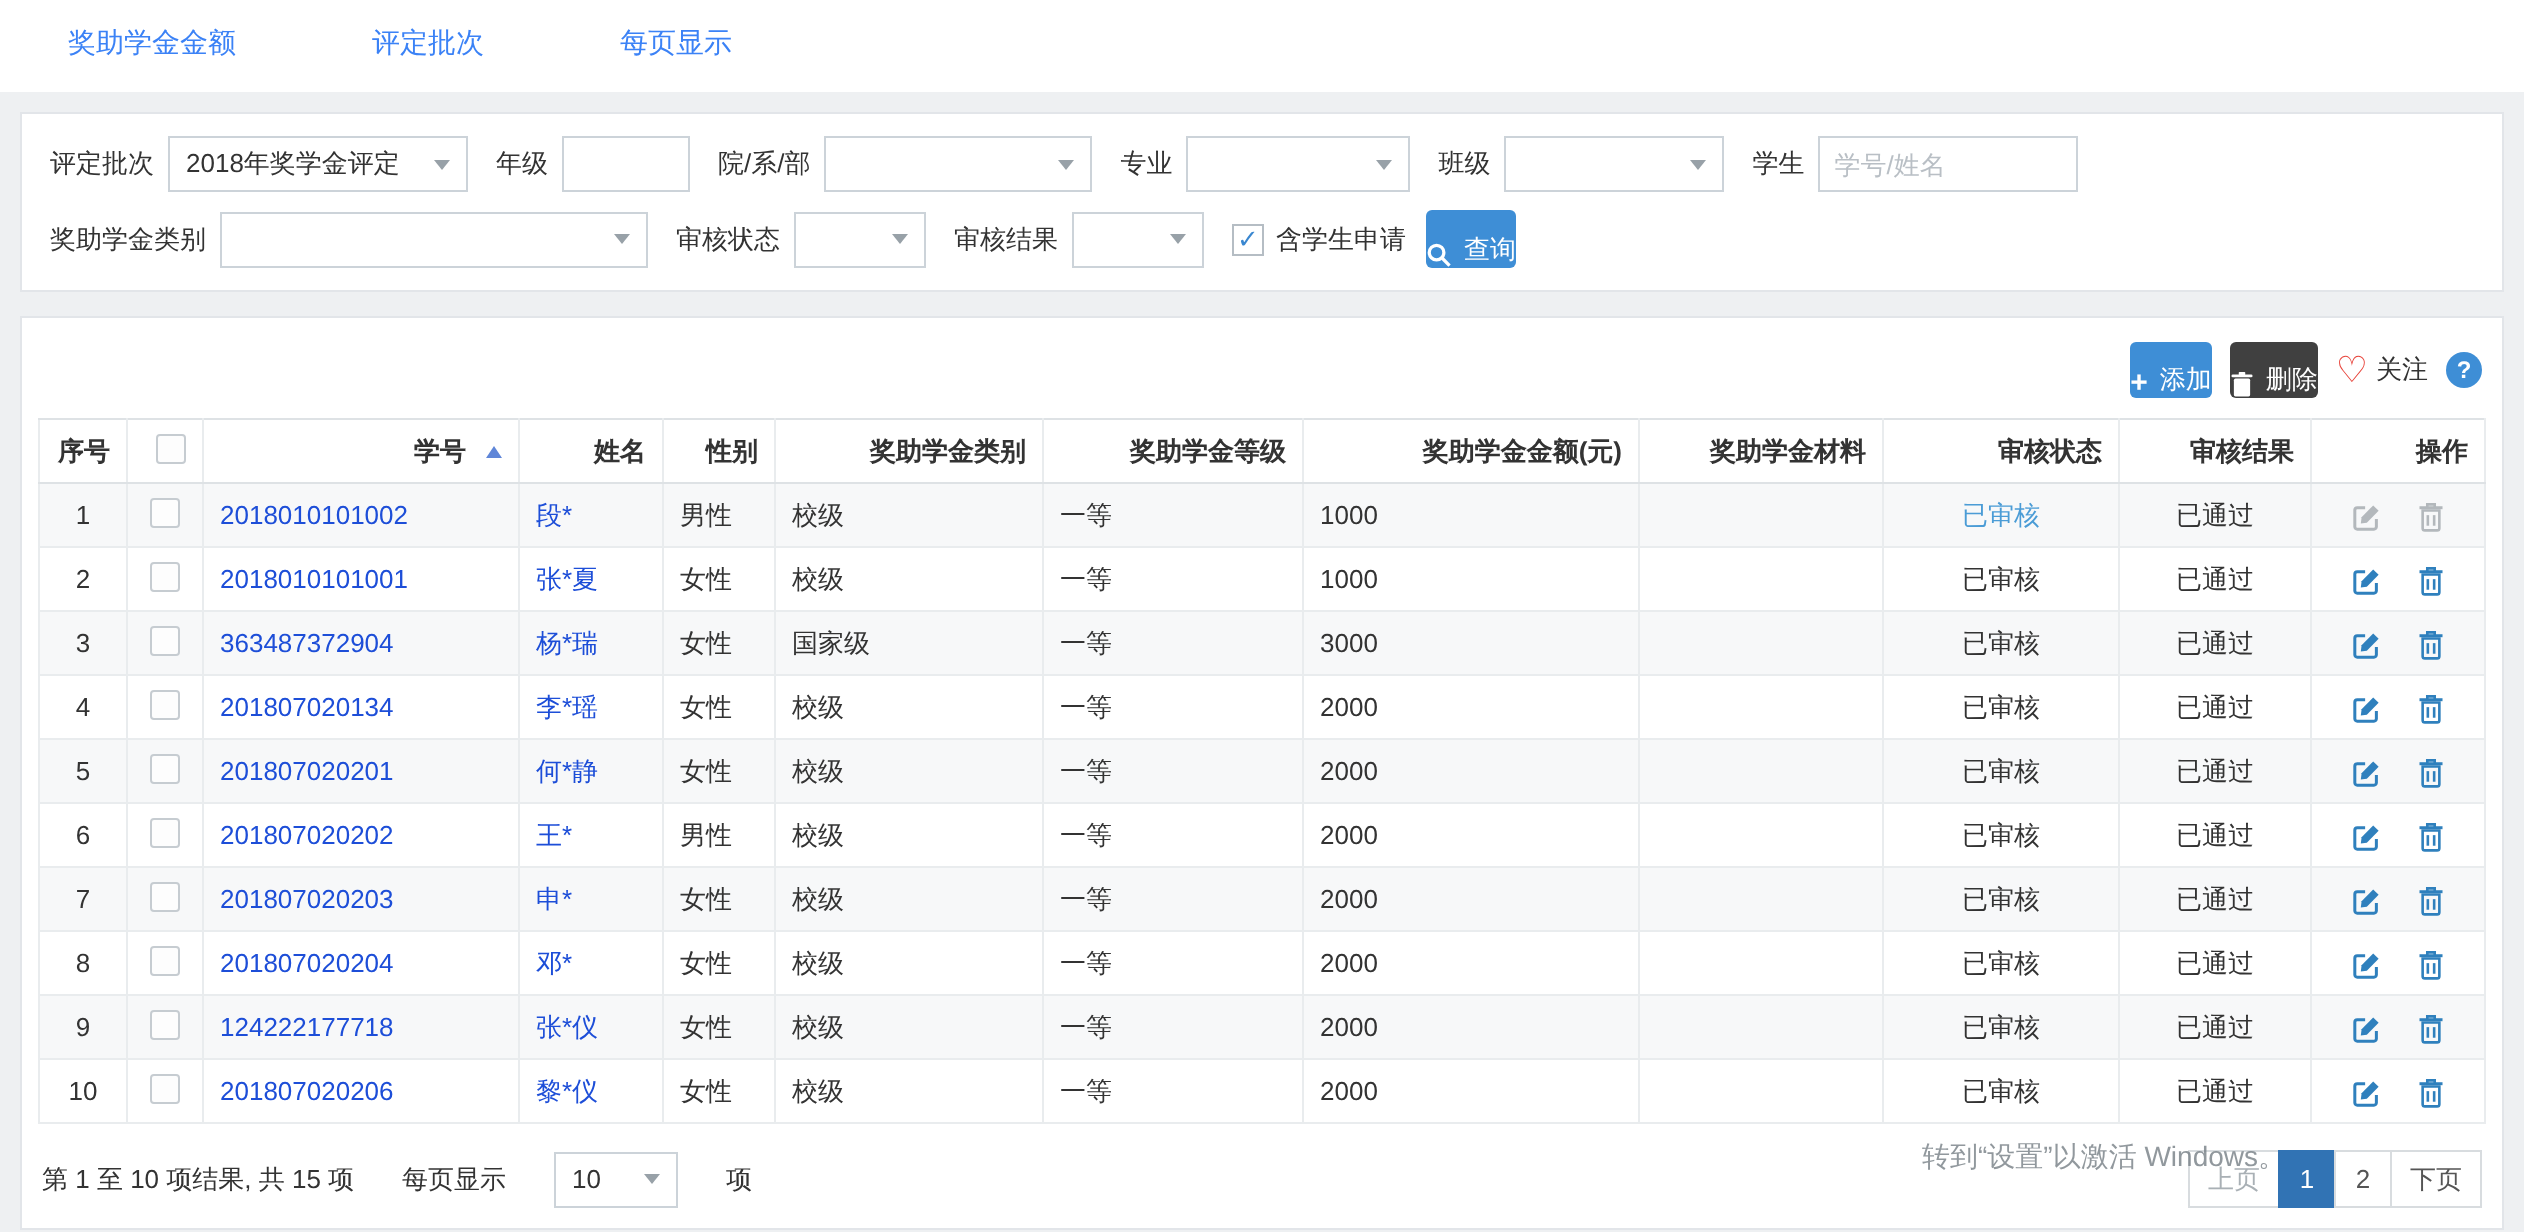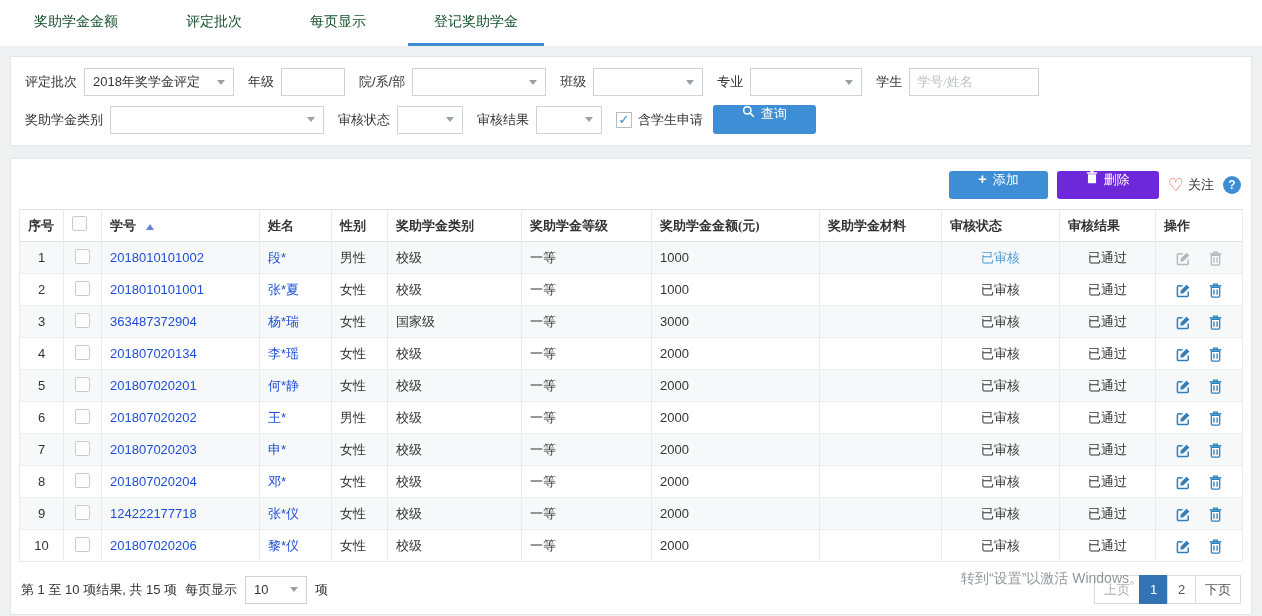--- a/index.html
+++ b/index.html
@@ -5,74 +5,73 @@
   * { box-sizing: border-box; }
   html,body { margin:0; padding:0; }
   body {
     width:1262px; height:616px; overflow:hidden; position:relative;
     background:#eef0f2;
     font-family:"Liberation Sans","DejaVu Sans",sans-serif;
     font-size:13px; color:#333;
   }
   
   .tabbar { background:#fff; height:46px; display:flex; align-items:stretch; padding-left:8px; }
-  .tab { padding:12px 26px; display:flex; align-items:center; font-size:14px; color:#14532d; cursor:pointer; margin-right:16px; border-bottom:3px solid transparent; }
+  .tab { padding:12px 26px; display:flex; align-items:center; font-size:14px; color:#3b82f6; cursor:pointer; margin-right:16px; border-bottom:3px solid transparent; }
   .tab.active { border-bottom-color:#3d8dd5; }
   
   .filter-panel { margin:10px 10px 12px; background:#fff; border:1px solid #e2e5e9; padding:11px 14px; display:flex; flex-direction:column; gap:9px; }
   .frow { display:flex; align-items:center; }
   .grp { display:flex; align-items:center; margin-right:14px; }
   .lbl { white-space:nowrap; margin-right:7px; }
   .sel { height:28px; border:1px solid #ccd3d9; background:#fff; display:inline-flex; align-items:center; justify-content:space-between; padding:0 8px; color:#333; cursor:pointer; }
   .caret { width:0; height:0; border-left:4px solid transparent; border-right:4px solid transparent; border-top:5px solid #98a1a8; margin-left:8px; flex:0 0 auto; }
-  .inp { height:28px; border:1px solid #ccd3d9; padding:0 7px; font-size:13px; color:#333; font-family:Liberation Serif, serif; }
+  .inp { height:28px; border:1px solid #ccd3d9; padding:0 7px; font-size:13px; color:#333; font-family:Liberation Sans, sans-serif; }
   .inp::placeholder { color:#b9bfc5; }
   .cb-box { width:16px; height:16px; border:1px solid #b5bdc4; background:#fff; display:inline-flex; align-items:center; justify-content:center; margin-right:6px; cursor:pointer; }
   .cb-box .tick { color:#3a87d0; font-size:13px; font-weight:bold; line-height:1; }
-  .btn { border:none; border-radius:3px; color:#fff; height:29px; padding:0 29px; font-size:13px; display:inline-flex; align-items:flex-start; gap:6px; cursor:pointer; font-family:inherit; }
+  .btn { border:none; border-radius:3px; color:#fff; height:29px; padding:0 0; font-size:13px; display:inline-flex; align-items:flex-end; gap:6px; cursor:pointer; font-family:inherit; }
   .btn-blue { background:#3e8ed6; }
-  .btn-orange { background:#6d28d9;font-family:Liberation Serif, serif; }
+  .btn-orange { background:#404040;font-family:Liberation Serif, serif; }
   
   .table-panel { margin:0 10px; background:#fff; border:1px solid #e2e5e9; padding:8px 8px 8px; position:relative; }
   .actionbar { display:flex; justify-content:flex-end; align-items:center; gap:9px; padding:4px 2px 10px; }
   .follow { display:inline-flex; align-items:center; gap:4px; cursor:pointer; }
   .heart { color:#e8453c; font-size:18px; line-height:1; }
   .help { width:18px; height:18px; border-radius:50%; background:#3e8ed6; color:#fff; font-size:12px; font-weight:bold; display:inline-flex; align-items:center; justify-content:center; cursor:pointer; }
   table { width:100%; border-collapse:collapse; table-layout:fixed; font-size:13px; }
   th,td { border:1px solid #e9ecee; height:32px; padding:0 8px; white-space:nowrap; overflow:hidden; }
-  thead th { font-weight:bold; text-align:left; border-top:1px solid #dee2e5; border-bottom:1px solid #dee2e5; background:#fff; position:relative;font-family:Liberation Serif, serif; }
+  thead th { font-weight:bold; text-align:right; border-top:1px solid #dee2e5; border-bottom:1px solid #dee2e5; background:#fff; position:relative; }
   tbody tr:nth-child(odd) { background:#f7f8f9; }
   td.c-no, td.c-status, td.c-result, td.c-ops, td.c-cb { text-align:center; }
   .lnk { color:#1d4ed8; text-decoration:none; cursor:pointer; }
   .row-cb { width:15px; height:15px; border:1px solid #c6ccd1; background:#fdfdfd; display:inline-block; border-radius:2px; cursor:pointer; }
   .sort-up { display:inline-block; width:0; height:0; border-left:4px solid transparent; border-right:4px solid transparent; border-bottom:6px solid #5f86d8; margin-left:10px; vertical-align:middle; }
   .op { display:inline-flex; color:#2f80bd; cursor:pointer; margin:0 7px; vertical-align:middle; }
   .op.muted { color:#b3b8bc; }
   td.c-status.as-link { color:#4b9cd6; }
   
   .tfoot { display:flex; justify-content:space-between; align-items:center; padding:13px 2px 2px; }
-  .sumwrap { display:flex; align-items:center; gap:8px; }
+  .sumwrap { display:flex; align-items:center; gap:24px; }
   .pager { display:flex;justify-content:flex-end; }
   .pg { min-width:29px; height:29px; border:1px solid #d8dcdf; background:#fff; display:inline-flex; align-items:center; justify-content:center; padding:0 9px; margin-left:-1px; color:#555; cursor:pointer; }
   .pg.prev { color:#a9b0b5; }
   .pg.active { background:#3173b4; border-color:#3173b4; color:#fff; }
   
   .wm { position:absolute; left:961px; top:567px; z-index:60; pointer-events:none; color:rgba(118,126,133,0.62); }
   .wm1 { font-size:23px; letter-spacing:0.5px; }
   .wm2 { font-size:14px; margin-top:3px; color:rgba(118,126,133,0.8); }
   svg { display:block; }
 </style>
 </head>
 <body>
 
 <div class="tabbar">
   <div class="tab">奖助学金金额</div>
   <div class="tab">评定批次</div>
   <div class="tab">每页显示</div>
-  <div class="tab active">登记奖助学金</div>
 </div>
 
 <div class="filter-panel">
   <div class="frow">
     <div class="grp">
       <span class="lbl">评定批次</span>
       <div class="sel" style="width:150px">
         <span>2018年奖学金评定</span>
         <span class="caret"></span>
       </div>
@@ -82,29 +81,29 @@
       <input class="inp" style="width: 64px;" value="">
     </div>
     <div class="grp">
       <span class="lbl">院/系/部</span>
       <div class="sel" style="width:134px">
         <span></span>
         <span class="caret"></span>
       </div>
     </div>
     <div class="grp">
+      <span class="lbl">专业</span>
+      <div class="sel" style="width:112px">
+        <span></span>
+        <span class="caret"></span>
+      </div>
+    </div>
+    <div class="grp">
       <span class="lbl">班级</span>
       <div class="sel" style="width:110px">
-        <span></span>
-        <span class="caret"></span>
-      </div>
-    </div>
-    <div class="grp">
-      <span class="lbl">专业</span>
-      <div class="sel" style="width:112px">
         <span></span>
         <span class="caret"></span>
       </div>
     </div>
     <div class="grp">
       <span class="lbl">学生</span>
       <input class="inp" style="width: 130px;" placeholder="学号/姓名">
     </div>
   </div>
   <div class="frow">

